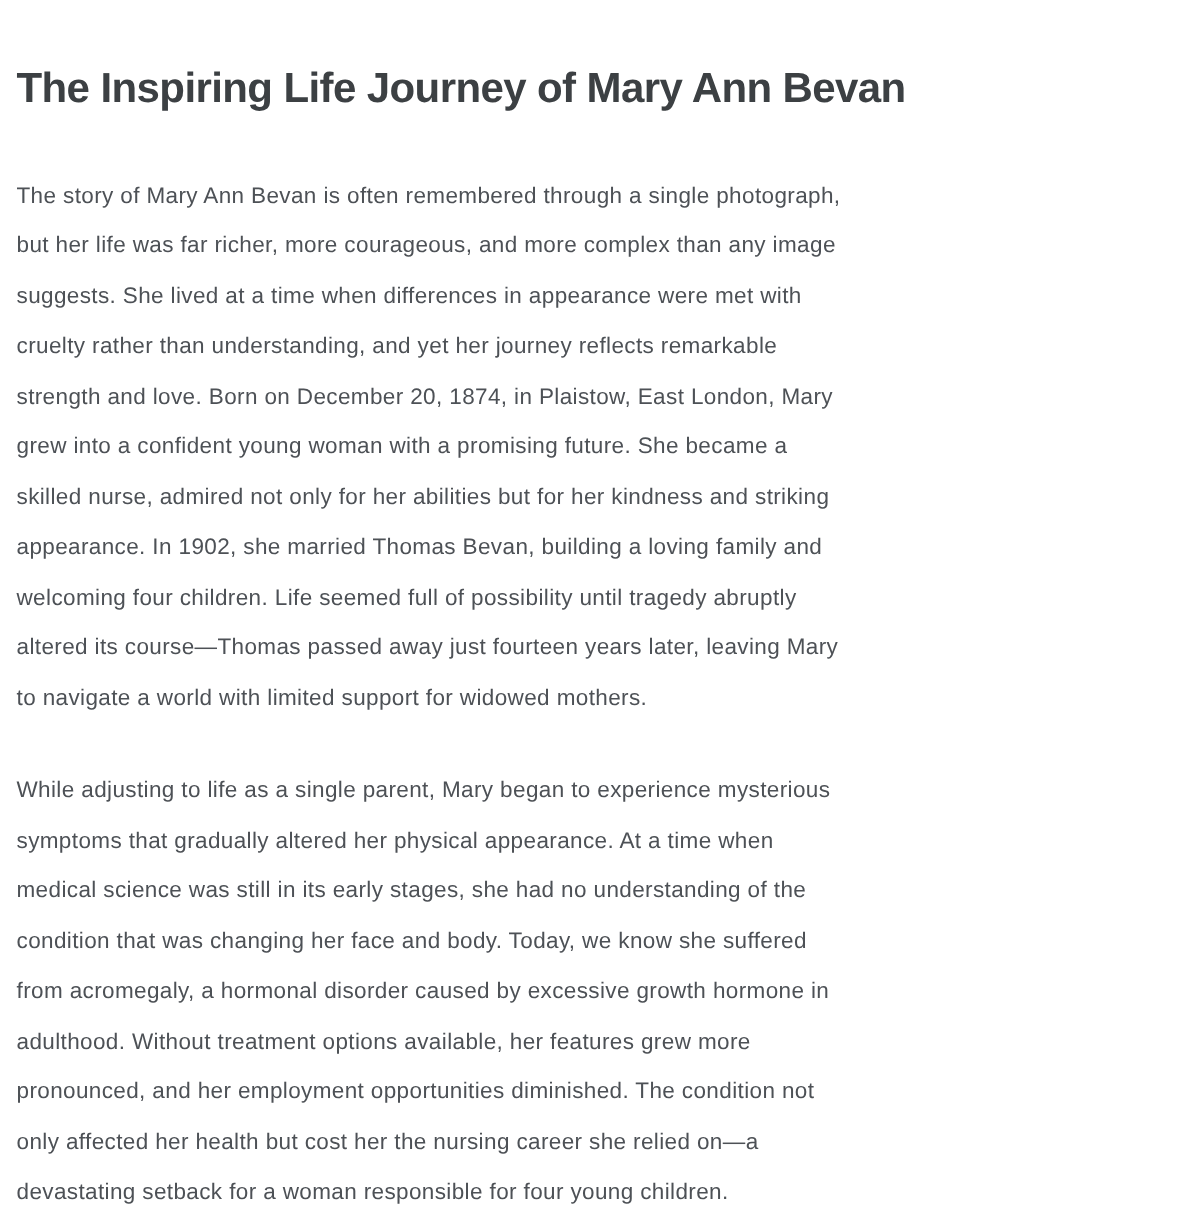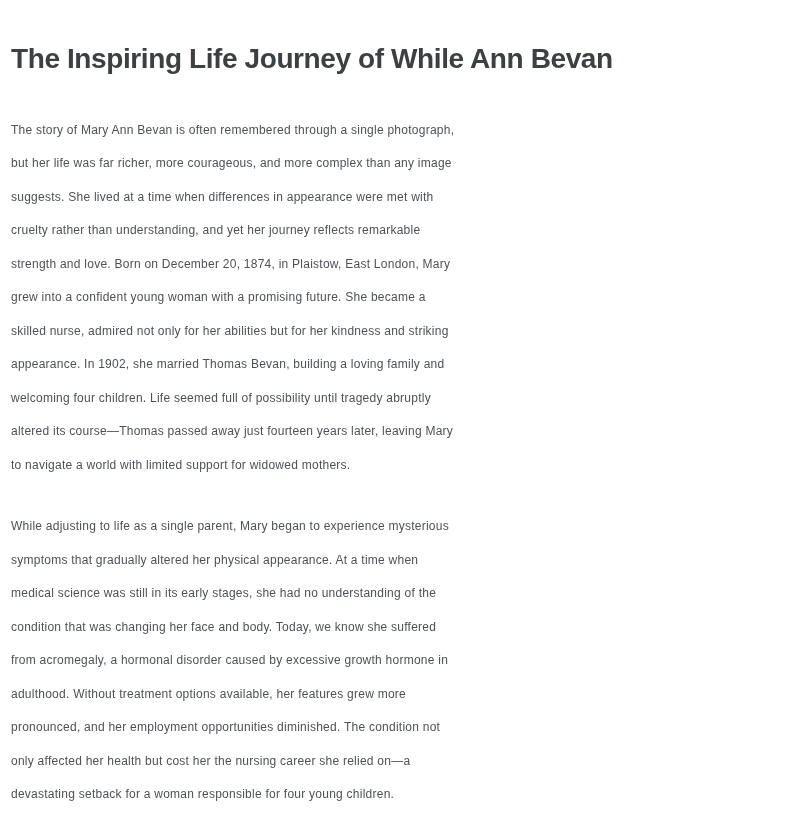--- a/index.html
+++ b/index.html
@@ -22,33 +22,33 @@
     margin: 42px 0 38px 0;
     font-size: 28px;
     line-height: 1.2;
     font-weight: 700;
     letter-spacing: -0.4px;
     color: #3c4043;
   }
   .article p {
     margin: 0 0 28px 0;
     max-width: 758px;
-    font-size: 12px;
+    font-size: 15px;
     line-height: 33.5px;
     letter-spacing: 0.25px;
     color: #4d5156;
     white-space: pre-line; 
   }
 </style>
 </head>
 <body>
 
 <div class="page">
   <div class="article">
-    <h1>The Inspiring Life Journey of While Ann Bevan</h1>
+    <h1>The Inspiring Life Journey of Mary Ann Bevan</h1>
     <p>The story of Mary Ann Bevan is often remembered through a single photograph,
 but her life was far richer, more courageous, and more complex than any image
 suggests. She lived at a time when differences in appearance were met with
 cruelty rather than understanding, and yet her journey reflects remarkable
 strength and love. Born on December 20, 1874, in Plaistow, East London, Mary
 grew into a confident young woman with a promising future. She became a
 skilled nurse, admired not only for her abilities but for her kindness and striking
 appearance. In 1902, she married Thomas Bevan, building a loving family and
 welcoming four children. Life seemed full of possibility until tragedy abruptly
 altered its course—Thomas passed away just fourteen years later, leaving Mary

